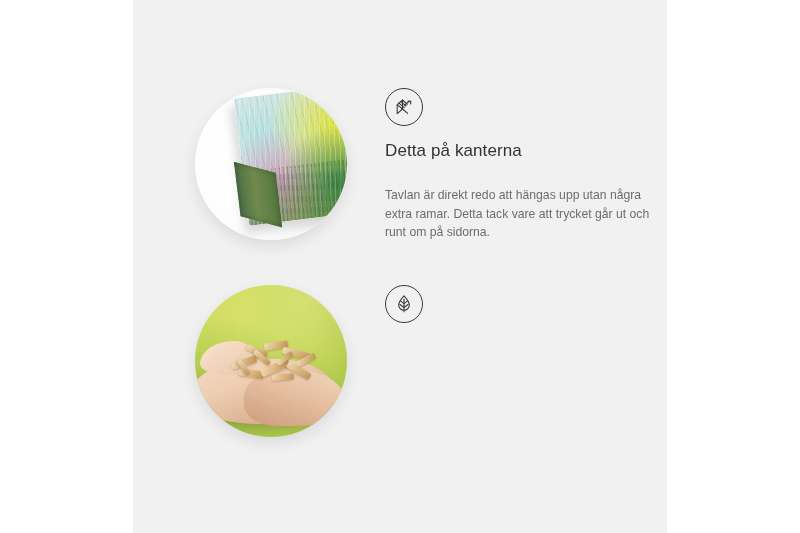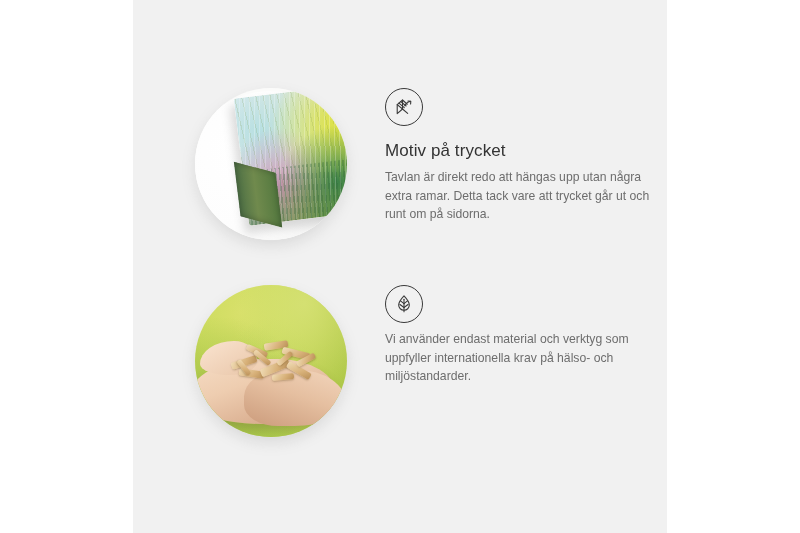--- a/index.html
+++ b/index.html
@@ -198,21 +198,21 @@
 
   .feature-title {
     margin: 15px 0 0 0;
     font-size: 17px;
     font-weight: 400;
     color: #333333;
     letter-spacing: 0.1px;
     line-height: 1.2;
   }
   .feature-desc {
-    margin: 7px 0 0 0;
+    margin: 25px 0 0 0;
     font-size: 12.2px;
     font-weight: 400;
     color: #6d6d6d;
     line-height: 1.52;
     max-width: 270px;
   }
 </style>
 </head>
 <body>
 
@@ -238,21 +238,21 @@
             <path d="M4.6 9.4 L10.4 4.4 L10.4 14.2 L4.6 19.2 Z"></path>
             <path d="M4.6 9.4 L10.4 14.2"></path>
             <path d="M6.5 7.8 L12.3 12.6"></path>
             <path d="M8.5 6.1 L14.3 10.9"></path>
             <path d="M10.4 14.2 L16.0 19.0"></path>
             <path d="M10.4 4.4 L15.6 9.0"></path>
             <path d="M12.8 10.6 C14.6 7.6 16.6 6.2 19.0 5.8"></path>
             <path d="M16.3 5.4 L19.4 5.7 L19.2 8.8"></path>
           </svg>
         </div>
-        <h3 class="feature-title">Motiv på trycket</h3>
+        <h3 class="feature-title">Detta på kanterna</h3>
         <p class="feature-desc">Tavlan är direkt redo att hängas upp utan några extra ramar. Detta tack vare att trycket går ut och runt om på sidorna.</p>
       </div>
     </div>
 
     <div class="feature feature-2">
 
       <div class="media">
         <div class="chips-scene">
           <div class="blur-grass"></div>
           <div class="hands">
@@ -281,18 +281,17 @@
         <div class="icon-badge">
           <svg width="22" height="22" viewBox="0 0 24 24" fill="none" stroke="#3a3a3a" stroke-width="1.2" stroke-linecap="round" stroke-linejoin="round">
             <path d="M12 3.2 C8.4 7.0 6.2 10.2 6.2 13.2 C6.2 16.4 8.8 18.8 12 18.8 C15.2 18.8 17.8 16.4 17.8 13.2 C17.8 10.2 15.6 7.0 12 3.2 Z"></path>
             <path d="M12 6.8 L12 20.4"></path>
             <path d="M12 11.6 L8.2 8.6"></path>
             <path d="M12 11.6 L15.8 8.6"></path>
             <path d="M12 15.8 L7.6 12.6"></path>
             <path d="M12 15.8 L16.4 12.6"></path>
           </svg>
         </div>
-        <p class="feature-desc">Vi använder endast material och verktyg som uppfyller internationella krav på hälso- och miljöstandarder.</p>
       </div>
     </div>
 
   </div>
 </div>
 
 </body></html>

